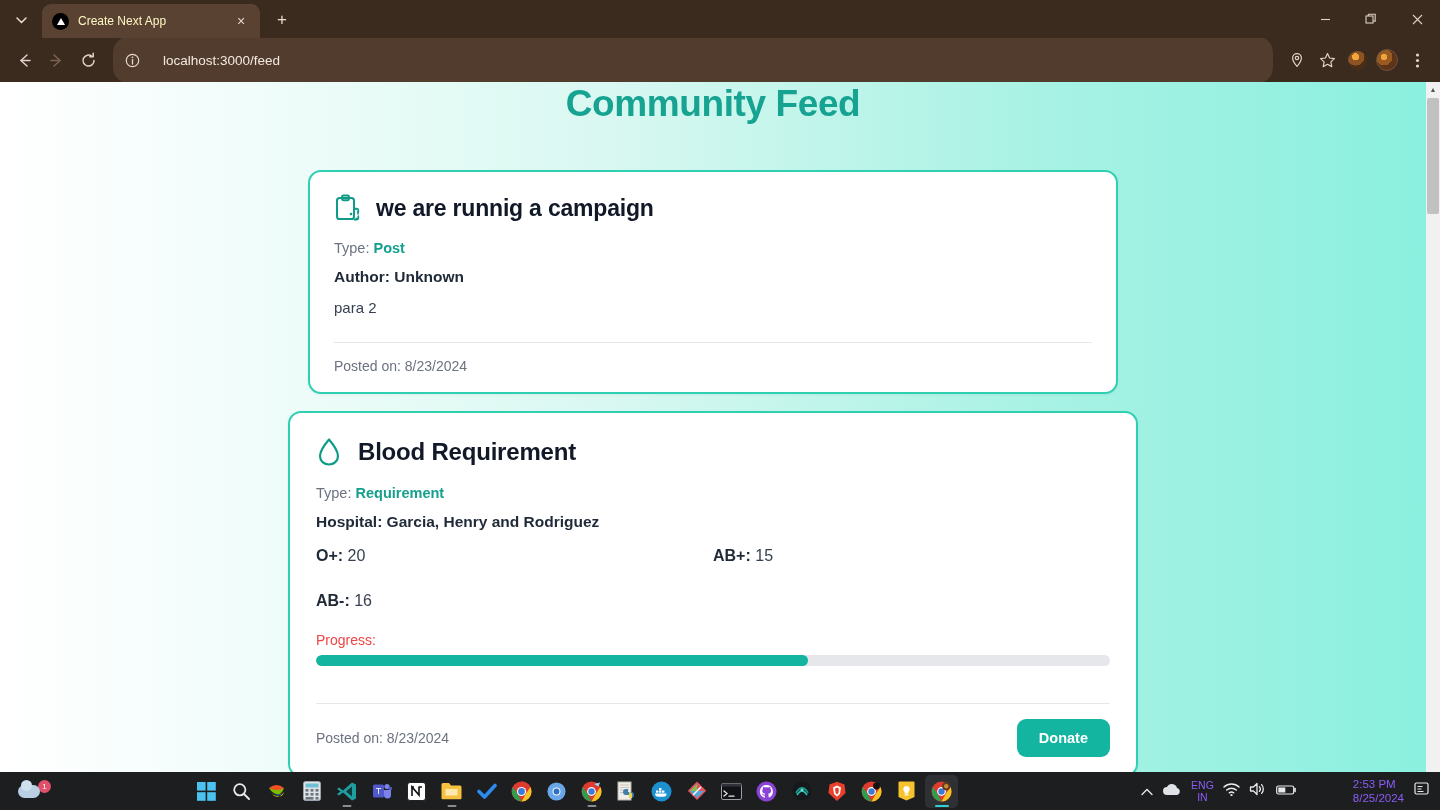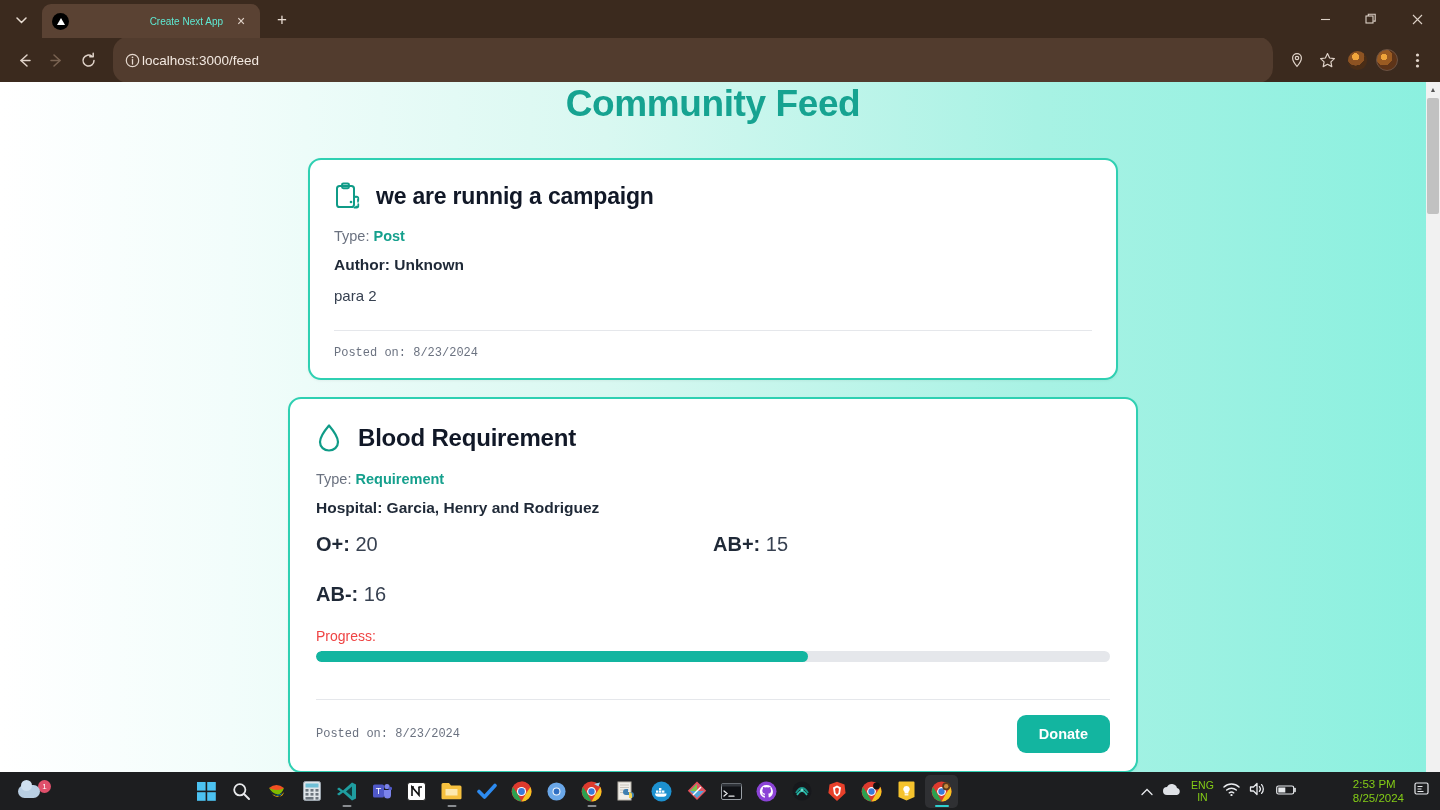--- a/index.html
+++ b/index.html
@@ -29,22 +29,22 @@
   }
   .tab-favicon {
     width:17px; height:17px; border-radius:50%; background:#000;
     display:flex; align-items:center; justify-content:center; flex:0 0 auto;
   }
   .tab-favicon .tri {
     width:0;height:0;border-left:4px solid transparent;border-right:4px solid transparent;
     border-bottom:7px solid #fff;
   }
   .tab-title {
-    flex:1; color:#5eead4; font-size:10px; white-space:nowrap;
-    overflow:hidden; text-overflow:ellipsis;text-align:right;
+    flex:1; color:#fef9c3; font-size:12px; white-space:nowrap;
+    overflow:hidden; text-overflow:ellipsis;
   }
   .tab-close { width:18px;height:18px;display:flex;align-items:center;justify-content:center;
     color:#e2d5cb; font-size:14px; border-radius:50%; }
   .newtab {
     width:28px;height:28px;margin:0 0 4px 8px;border-radius:50%;
     display:flex;align-items:center;justify-content:center;color:#e8dcd2;font-size:17px;
   }
   .wincontrols { position:absolute; right:0; top:0; display:flex; height:38px; }
   .wc { width:46px;height:38px;display:flex;align-items:center;justify-content:center;color:#ddd1c7; }
 
@@ -52,21 +52,21 @@
     height:44px; background:#3b2a1e; display:flex; align-items:center;
     padding:0 9px; gap:2px;
   }
   .nav-btn {
     width:30px;height:30px;border-radius:50%;display:flex;align-items:center;
     justify-content:center;color:#e0d3c9;flex:0 0 auto;
   }
   .nav-btn.disabled { color:#7a6352; }
   .omnibox {
     flex:1; height:46px; background:#523c2e; border-radius:15px;
-    display:flex; align-items:center; padding:0 12px; gap:2px; margin:0 8px;
+    display:flex; align-items:center; padding:0 12px; gap:23px; margin:0 8px;
     min-width:0;
   }
   .omni-url { color:#f3e9e1; font-size:13.5px; white-space:nowrap; }
   .tb-icon {
     width:28px;height:28px;border-radius:50%;display:flex;align-items:center;
     justify-content:center;color:#e0d3c9;flex:0 0 auto;
   }
   .profile-av {
     width:22px;height:22px;border-radius:50%;flex:0 0 auto;
     background:radial-gradient(circle at 35% 35%, #f0a53a 0 18%, #9a5b22 19% 45%, #5e3418 46% 100%);
@@ -84,44 +84,44 @@
   }
   .page-title {
     text-align:center; color:#16a391; font-size:37px; font-weight:bold;
     letter-spacing:-0.4px; padding-top:0px; line-height:44px;
   }
 
   .card {
     background:#fff; border:2px solid #2fd0b2; border-radius:13px;
     margin:0 auto; box-shadow:0 1px 3px rgba(0,0,0,0.05);
   }
-  .card-post { width:810px; margin-top:32px; padding:22px 24px 18px 24px; }
+  .card-post { width:810px; margin-top:44px; padding:22px 24px 18px 24px; }
   .card-req  { width:850px; margin-top:17px; padding:24px 26px 18px 26px; }
 
   .card-head { display:flex; align-items:center; gap:16px; margin-bottom:18px; }
   .card-head .ic { flex:0 0 auto; display:flex; align-items:center; justify-content:center; }
   .card-title { font-size:23px; font-weight:bold; color:#111827; letter-spacing:-0.2px; }
   .card-title.lg { font-size:24px; }
 
   .row-type { font-size:14.5px; color:#6b7280; margin-bottom:12px; }
   .row-type b { color:#15a08d; font-weight:bold; }
   .row-line { font-size:15.5px; color:#1f2937; margin-bottom:13px;font-weight:bold; }
   .body-para { font-size:15px; color:#374151; margin-bottom:18px; }
 
   .bloodgrid { display:grid; grid-template-columns:1fr 1fr; row-gap:27px; margin-top:4px; }
-  .bloodgrid .cell { font-size:20px; color:#374151; }
+  .bloodgrid .cell { font-size:16px; color:#374151; }
   .bloodgrid .cell b { color:#1f2937; font-weight:bold; }
 
   .progress-label { font-size:14px; color:#ef4444; margin-top:22px; margin-bottom:7px; }
   .progress-track { height:11px; background:#e5e7eb; border-radius:6px; overflow:hidden; }
   .progress-fill { height:100%; background:#13b5a0; border-radius:6px; }
 
   .divider { border-top:1px solid #e5e7eb; margin-top:37px; }
   .card-foot { display:flex; align-items:center; justify-content:space-between; padding-top:15px; }
-  .posted { font-size:12px; color:#6b7280;font-family:Liberation Mono, monospace; }
+  .posted { font-size:14px; color:#6b7280; }
   .cta-btn {
     background:#13b5a0; color:#fff; border:none; border-radius:9px;
     padding:11px 22px; font-size:14.5px; font-weight:bold;
     font-family:"Liberation Sans", sans-serif;
   }
 
   
   .sbar { position:absolute; right:0; top:82px; width:14px; height:690px; background:#f1f1f1; }
   .sbar-up { height:15px; display:flex;align-items:center;justify-content:center; color:#555; font-size:7px; }
   .sbar-thumb { position:absolute; top:16px; left:1px; width:12px; height:116px;
@@ -138,21 +138,21 @@
   .badge { width:13px;height:13px;border-radius:50%;background:#e0506b;color:#fff;font-size:8px;
     display:flex;align-items:center;justify-content:center; margin-left:-7px; margin-top:-9px; }
 
   .tb-center { flex:1; display:flex; align-items:center; gap:2px; }
   .ti { width:33px;height:33px;border-radius:5px;display:flex;align-items:center;justify-content:center;position:relative; }
   .ti.active { background:#2f3033; }
   .ti .dot { position:absolute; bottom:1px; left:50%; transform:translateX(-50%);
     width:9px;height:2px;background:#8a8d91;border-radius:1px; }
   .ti.active .dot { width:14px; background:#2fd0d0; }
 
-  .tray { display:flex; align-items:center; gap:9px; padding-right:10px; color:#84cc16; }
+  .tray { display:flex; align-items:center; gap:9px; padding-right:10px; color:#8b5cf6; }
   .tray .lang { font-size:10.5px; line-height:12px; text-align:center; }
   .clock { font-size:11.5px; line-height:14px; text-align:left;margin-left:47px; }
 </style>
 </head>
 <body>
 
 <div class="browser">
 
   <div class="tabstrip">
     <div class="tab-list-btn">

